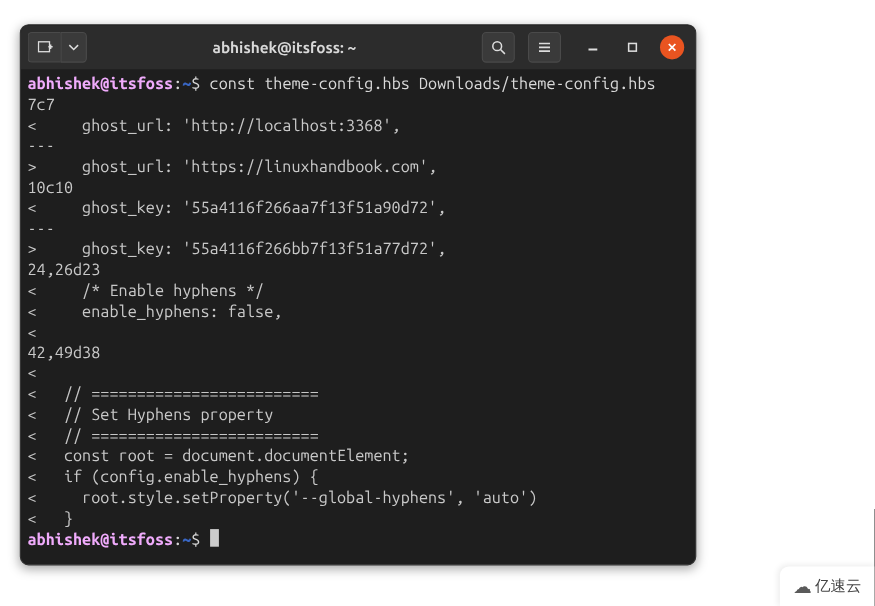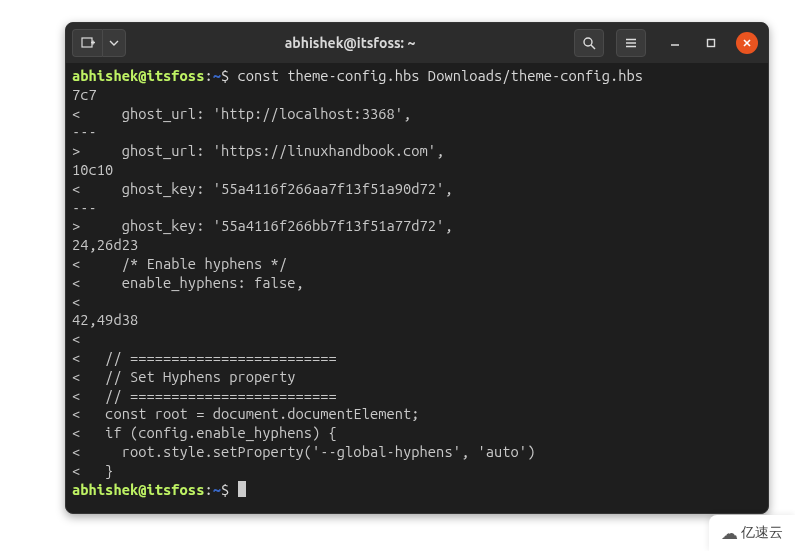--- a/index.html
+++ b/index.html
@@ -11,28 +11,27 @@
       width: 795px;
       height: 551px;
       background: #ffffff;
       font-family: "Ubuntu Mono", "Liberation Mono", monospace;
       position: relative;
     }
     .window {
       position: absolute;
       left: 18px;
       top: 22px;
-      width: 704px;
+      width: 615px;
       height: 492px;
       background: #1e1e1e;
       border-radius: 8px;
       overflow: hidden;
       box-shadow: 0 3px 10px rgba(0,0,0,0.35);
       border: 1px solid #343434;
-      margin-left: 47px;
     }
     .titlebar {
       height: 40px;
       background: #2c2c2c;
       display: flex;
       align-items: center;
       padding: 0 6px;
       gap: 4px;
     }
     .tb-left {
@@ -107,21 +106,21 @@
     }
     .terminal-body {
       padding: 4px 6px;
       font-size: 14.7px;
       line-height: 18.8px;
       font-family: "Ubuntu Mono", "Liberation Mono", "Courier New", monospace;
       color: #c8c8c8;
       white-space: pre;
       letter-spacing: 0.05px;
     }
-    .green { color: #bef264; font-weight: bold; }
+    .green { color: #f0abfc; font-weight: bold; }
     .blue  { color: #3967c5; font-weight: bold; }
     .white { color: #d8d8d8; }
     .cursor {
       display: inline-block;
       width: 8px;
       height: 16px;
       background: #cccccc;
       vertical-align: -2px;
     }
     .watermark {

